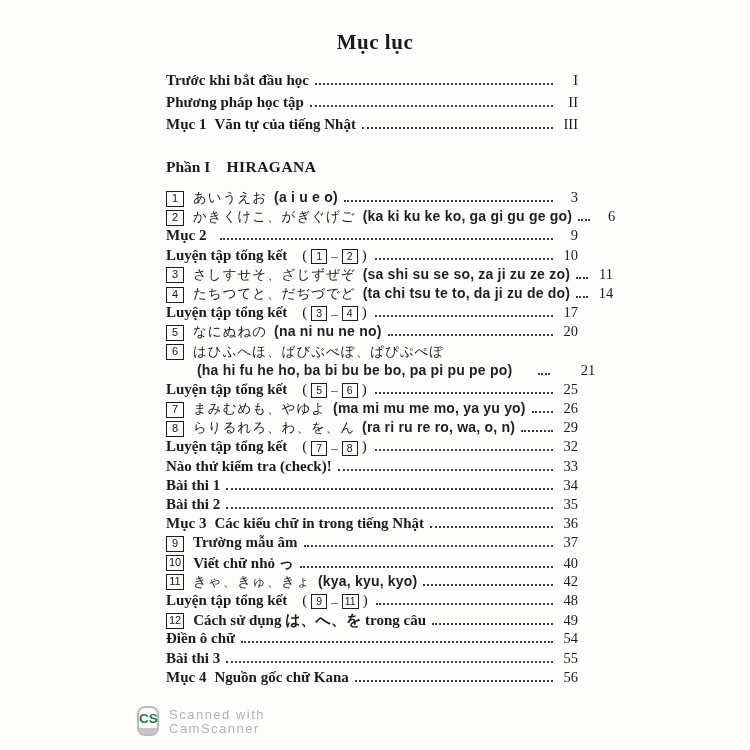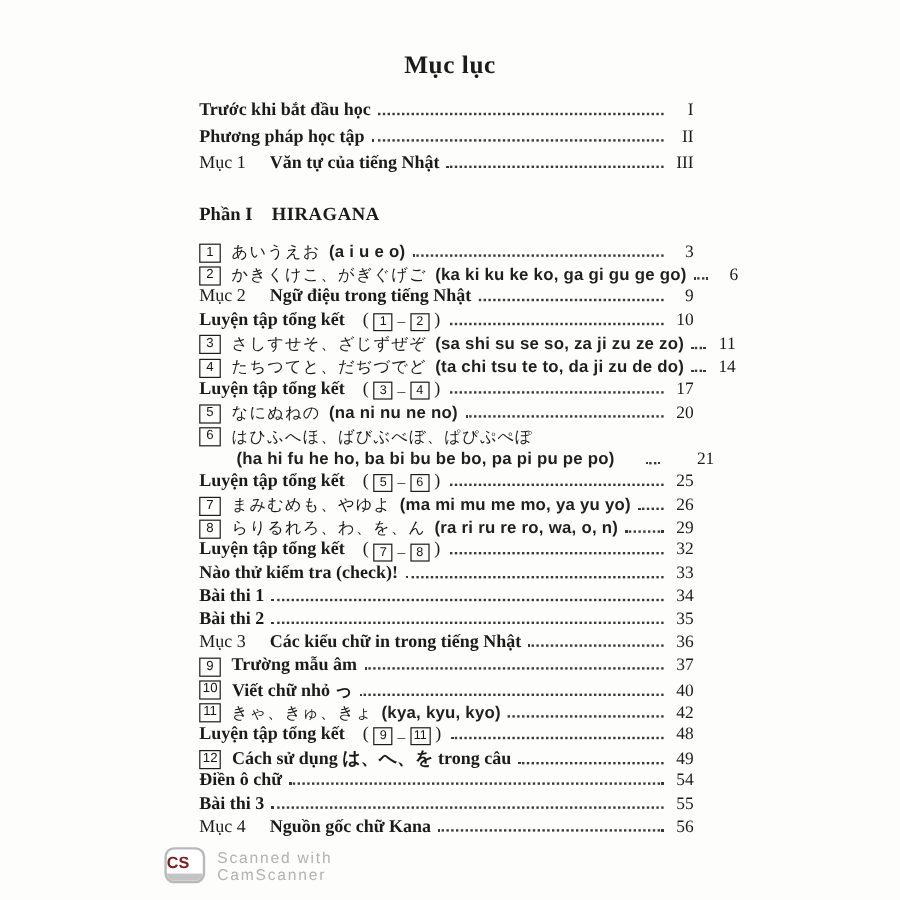--- a/index.html
+++ b/index.html
@@ -3,56 +3,56 @@
 <meta charset="utf-8">
 <style>
   html,body{margin:0;padding:0;}
   body{width:750px;height:750px;background:#ffffff;}
   .page{
     position:relative;width:750px;height:750px;overflow:hidden;
     background:#fdfdfb;color:#1b1b1b;
     font-family:"Liberation Serif","DejaVu Serif",serif;
   }
   .title{
-    margin:12px;padding-top:30px;text-align:center;
+    margin:0;padding-top:30px;text-align:center;
     font-size:21px;font-weight:700;letter-spacing:.5px;
   }
   .front{margin:17px 172px 0 166px;}
   .front .toc-row{height:22px;font-size:15px;}
   .part{margin:20px 0 0 166px;height:22px;font-size:15.5px;font-weight:700;}
   .part-title{margin-left:16px;letter-spacing:.5px;}
   .toc{margin:9px 172px 0 166px;}
   .toc-row{display:flex;align-items:baseline;height:19.2px;font-size:15px;white-space:nowrap;}
   .indent{padding-left:24px;gap:20px;}
   .numbox{
     flex:none;align-self:center;box-sizing:border-box;
     min-width:18px;height:16px;line-height:13px;padding:0 2px;
     border:1.5px solid #1c1c1c;text-align:center;
     font-family:"Liberation Sans","DejaVu Sans",sans-serif;
     font-size:11px;margin-right:9px;color:#161616;
   }
   .numbox.small{min-width:16px;height:15px;line-height:12px;font-size:10.5px;margin:0 2px;}
-  .section-label{flex:none;font-weight:400;margin-right:20px;}
+  .section-label{flex:none;font-weight:700;margin-right:8px;}
   .practice-label{flex:none;font-weight:700;margin-right:13px;}
   .paren{flex:none;margin:0 2px;}
   .dash{flex:none;align-self:center;margin:0 2px;font-size:13px;}
   .jp{flex:none;font-family:"DejaVu Sans",sans-serif;font-size:13.5px;letter-spacing:1px;}
   .vn{flex:none;font-weight:700;}
   .romaji{
     flex:none;font-family:"Liberation Sans","DejaVu Sans",sans-serif;
     font-size:14px;font-weight:700;margin-left:7px;letter-spacing:.2px;color:#1f1f1f;
   }
   .leader{flex:1;min-width:12px;border-bottom:2px dotted #3a3a3a;margin:0 3px 4px 6px;}
   .page-num{flex:none;min-width:22px;text-align:right;font-size:14.5px;}
   .watermark{position:absolute;left:137px;top:706px;display:flex;align-items:flex-start;}
   .cs-icon{
-    position:relative;box-sizing:border-box;width:34px;height:30px;
+    position:relative;box-sizing:border-box;width:22px;height:30px;
     border:2.5px solid #b9b9b9;border-radius:8px;background:#ffffff;
     font-family:"Liberation Sans",sans-serif;font-weight:700;font-size:13.5px;
-    color:#7f1d1d;text-align:left;line-height:21px;overflow:hidden;flex:none;
+    color:#15803d;text-align:right;line-height:21px;overflow:hidden;flex:none;
   }
   .cs-bottom{position:absolute;left:0;right:0;bottom:0;height:6px;background:#c4c4c4;}
   .wm-text{
     margin-left:10px;margin-top:2px;
     font-family:"Liberation Sans","DejaVu Sans",sans-serif;
     font-size:13px;line-height:13.5px;color:#b2b2b2;letter-spacing:1.5px;
   }
 </style>
 </head>
 <body>
@@ -93,21 +93,20 @@
       </div>
       <div class="toc-row">
         <span class="numbox">2</span>
         <span class="jp">かきくけこ、がぎぐげご</span>
         <span class="romaji">(ka ki ku ke ko, ga gi gu ge go)</span>
         <span class="leader"></span>
         <span class="page-num">6</span>
       </div>
       <div class="toc-row">
         <span class="section-label">Mục 2</span>
-        <span class="vn">Ngữ điệu trong tiếng Nhật</span>
         <span class="leader"></span>
         <span class="page-num">9</span>
       </div>
       <div class="toc-row">
         <span class="practice-label">Luyện tập tổng kết</span>
         <span class="paren">(</span>
         <span class="numbox small">1</span>
         <span class="dash">–</span>
         <span class="numbox small">2</span>
         <span class="paren">)</span>

